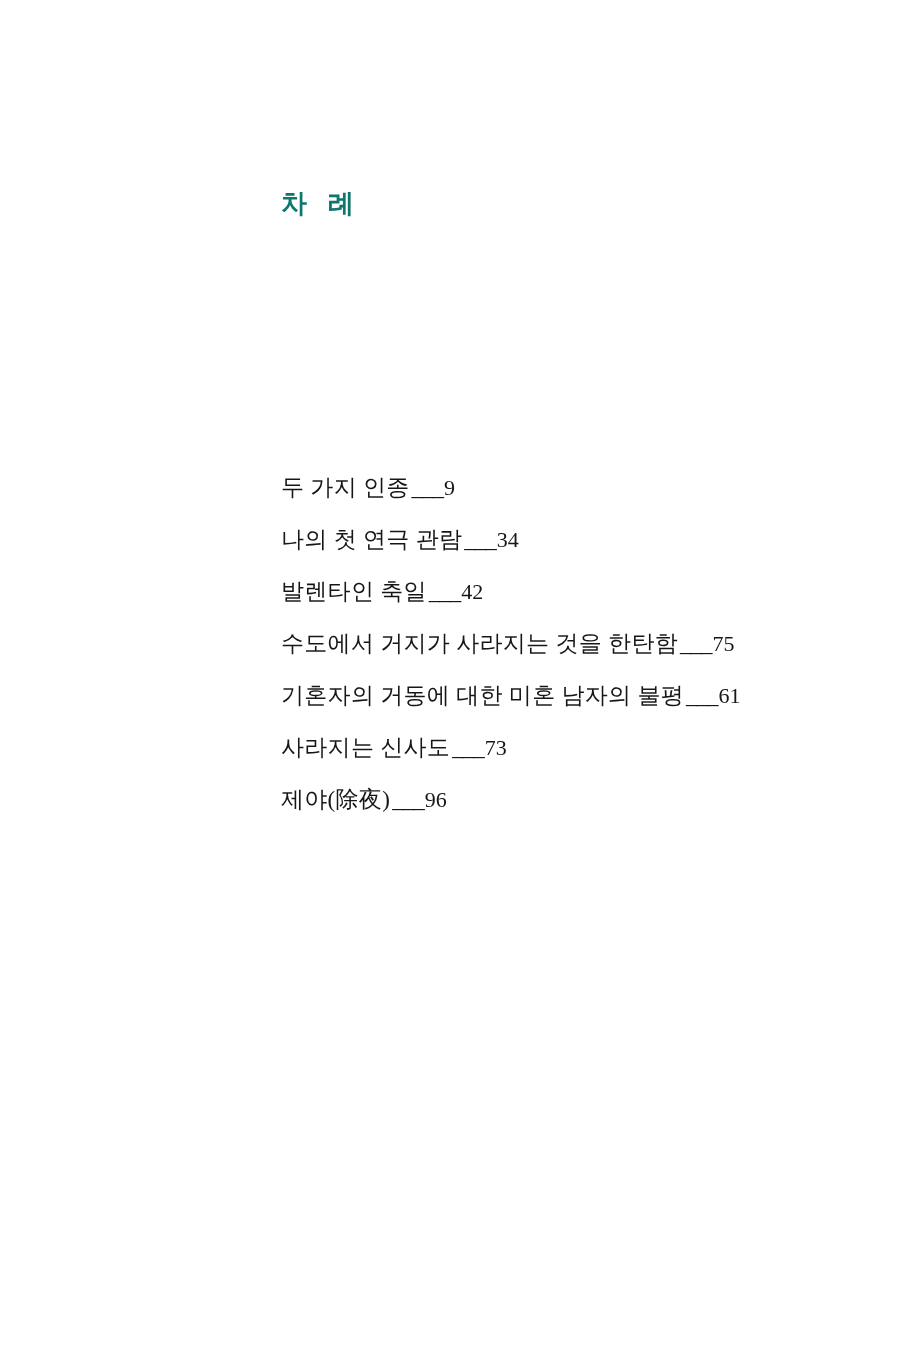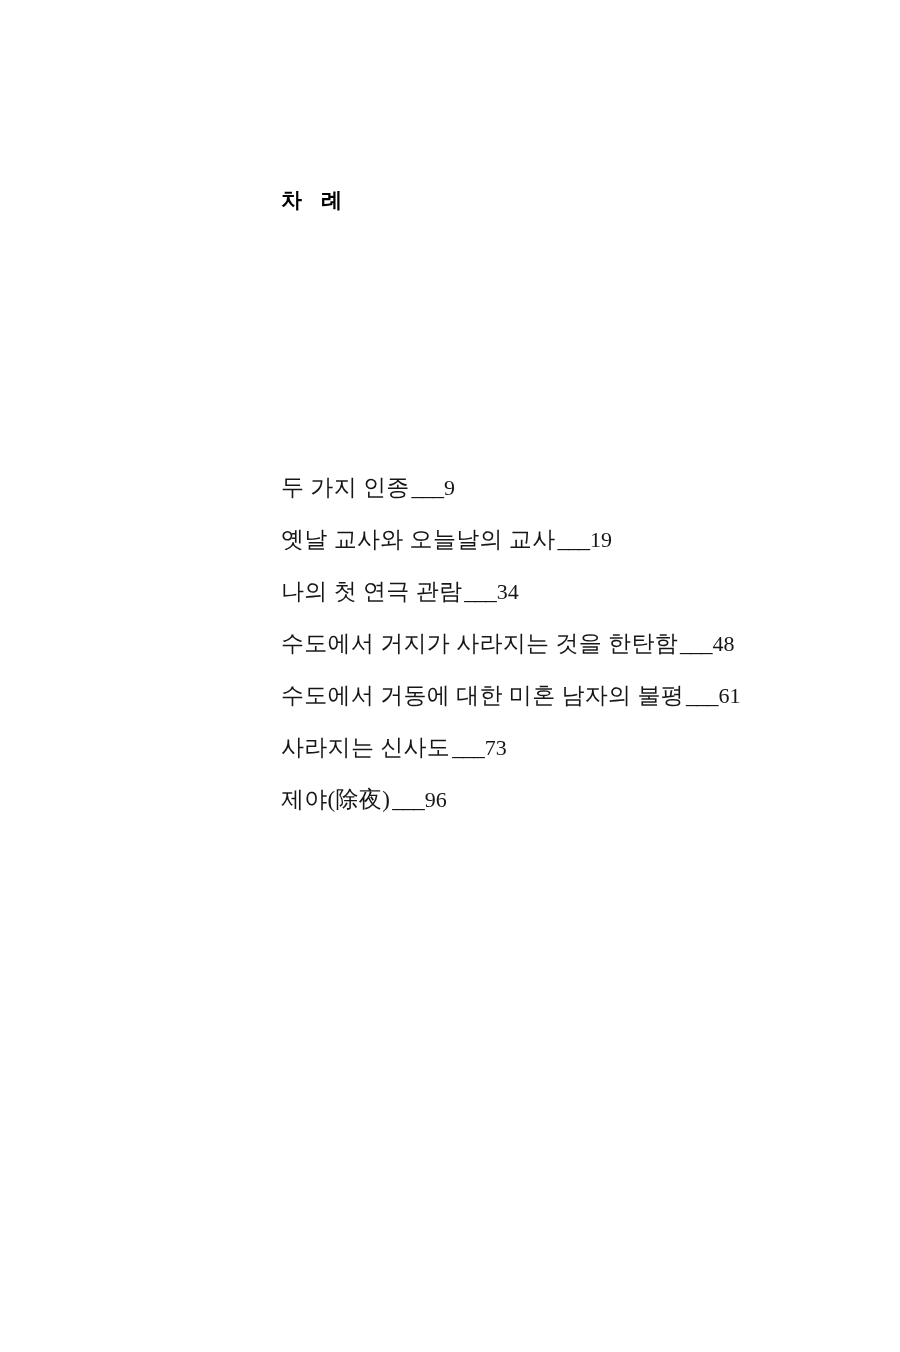--- a/index.html
+++ b/index.html
@@ -20,23 +20,23 @@
     width: 900px;
     height: 1352px;
     box-sizing: border-box;
   }
   .toc-title {
     position: absolute;
     left: 281px;
     top: 186px;
     font-family: "DejaVu Sans", sans-serif;
     font-weight: bold;
-    font-size: 21px;
+    font-size: 26px;
     letter-spacing: 6px;
-    color: #000000;
+    color: #0f766e;
   }
   .toc-list {
     position: absolute;
     left: 281px;
     top: 462px;
     width: 560px;
     list-style: none;
     margin: 0;
     padding: 0;
   }
@@ -63,30 +63,30 @@
 
 <div class="page">
 
   <div class="toc-title">차 례</div>
 
   <ul class="toc-list">
     <li class="toc-entry">
       <span class="t">두 가지 인종</span><span class="leader">___</span><span class="pg">9</span>
     </li>
     <li class="toc-entry">
-      <span class="t">옛날 교사와 오늘날의 교사</span><span class="leader">___</span><span class="pg">19</span>
-    </li>
-    <li class="toc-entry">
       <span class="t">나의 첫 연극 관람</span><span class="leader">___</span><span class="pg">34</span>
     </li>
     <li class="toc-entry">
-      <span class="t">수도에서 거지가 사라지는 것을 한탄함</span><span class="leader">___</span><span class="pg">48</span>
+      <span class="t">발렌타인 축일</span><span class="leader">___</span><span class="pg">42</span>
     </li>
     <li class="toc-entry">
-      <span class="t">수도에서 거동에 대한 미혼 남자의 불평</span><span class="leader">___</span><span class="pg">61</span>
+      <span class="t">수도에서 거지가 사라지는 것을 한탄함</span><span class="leader">___</span><span class="pg">75</span>
+    </li>
+    <li class="toc-entry">
+      <span class="t">기혼자의 거동에 대한 미혼 남자의 불평</span><span class="leader">___</span><span class="pg">61</span>
     </li>
     <li class="toc-entry">
       <span class="t">사라지는 신사도</span><span class="leader">___</span><span class="pg">73</span>
     </li>
     <li class="toc-entry">
       <span class="t">제야(除夜)</span><span class="leader">___</span><span class="pg">96</span>
     </li>
   </ul>
 
 </div>

